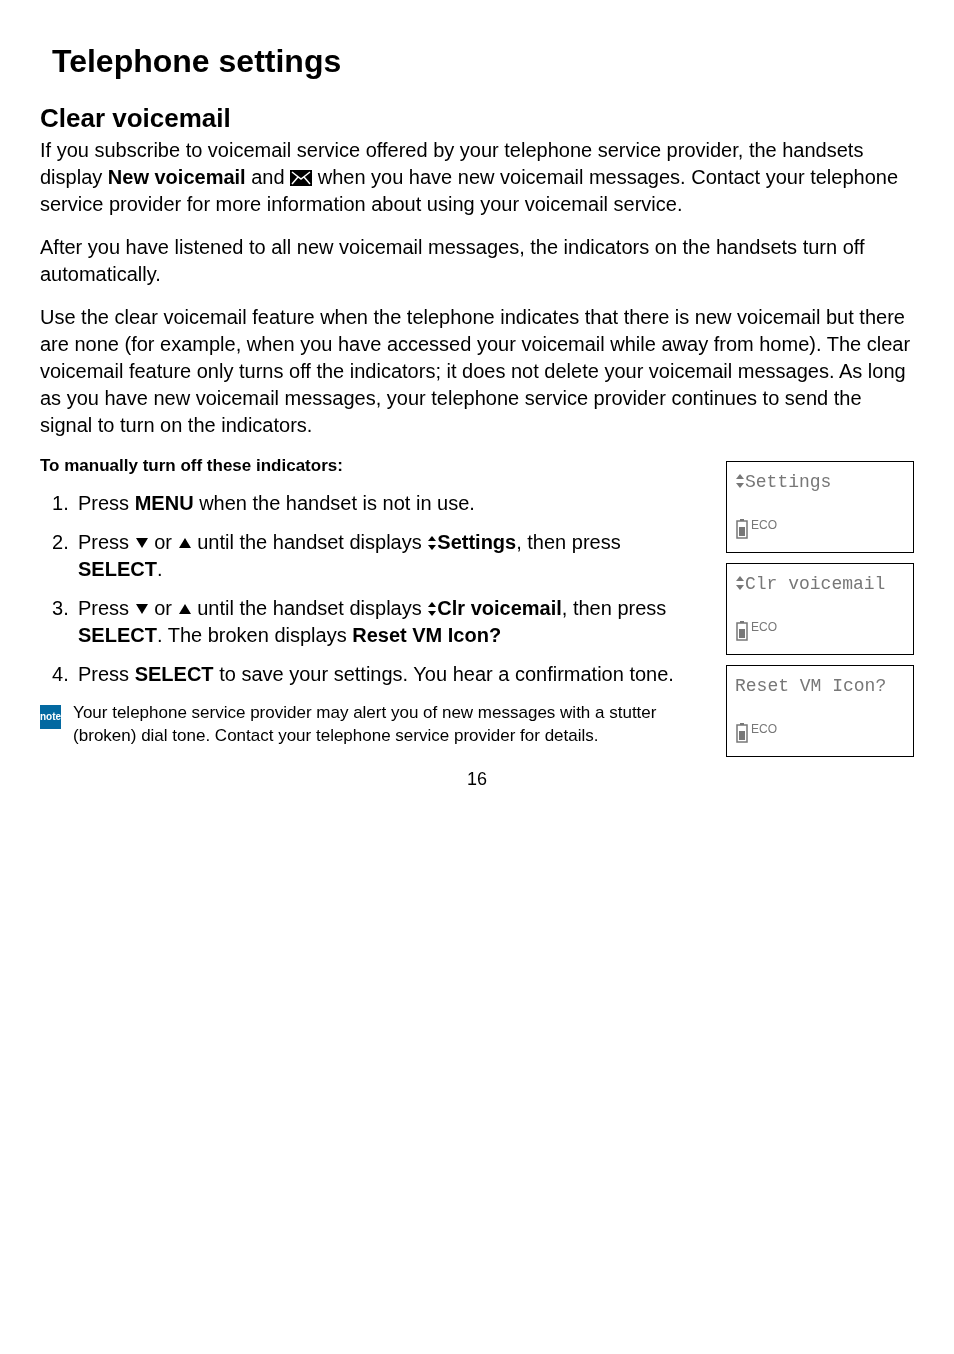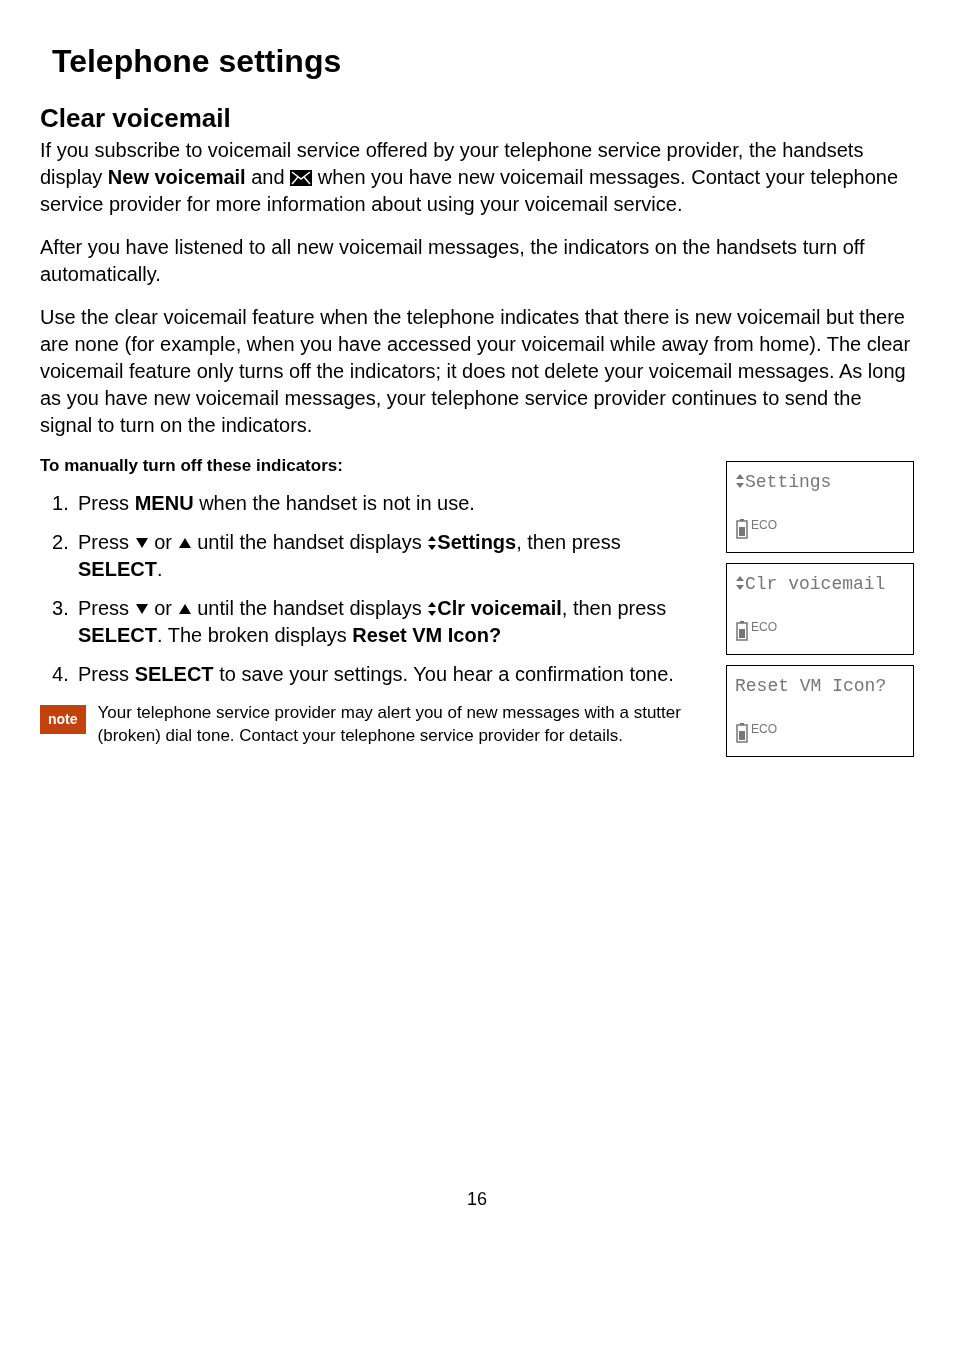--- a/index.html
+++ b/index.html
@@ -88,42 +88,41 @@
       position: absolute;
       left: 0;
     }
     .note-row {
       display: flex;
       align-items: flex-start;
       gap: 12px;
       margin-top: 14px;
     }
     .note-badge {
-      background: #c2410c;
+      background: #0369a1;
       color: #fff;
-      font-size: 14px;
-      font-weight: bold;
-      padding: 5px 8px;
+      font-size: 10px;
+      font-weight: bold;
+      padding: 5px 0;
       flex-shrink: 0;
       margin-top: 3px;
     }
     .note-text {
       font-size: 17px;
       line-height: 1.35;
     }
     .inline-icon {
       display: inline-flex;
       vertical-align: middle;
       position: relative;
       top: -1px;
     }
     .page-num {
       text-align: center;
       font-size: 18px;
-      margin-top: 420px;
     }
     .strong { font-weight: bold; }
   </style>
 </head>
 <body>
 
 <h1>Telephone settings</h1>
 
 <h2>Clear voicemail</h2>
 

